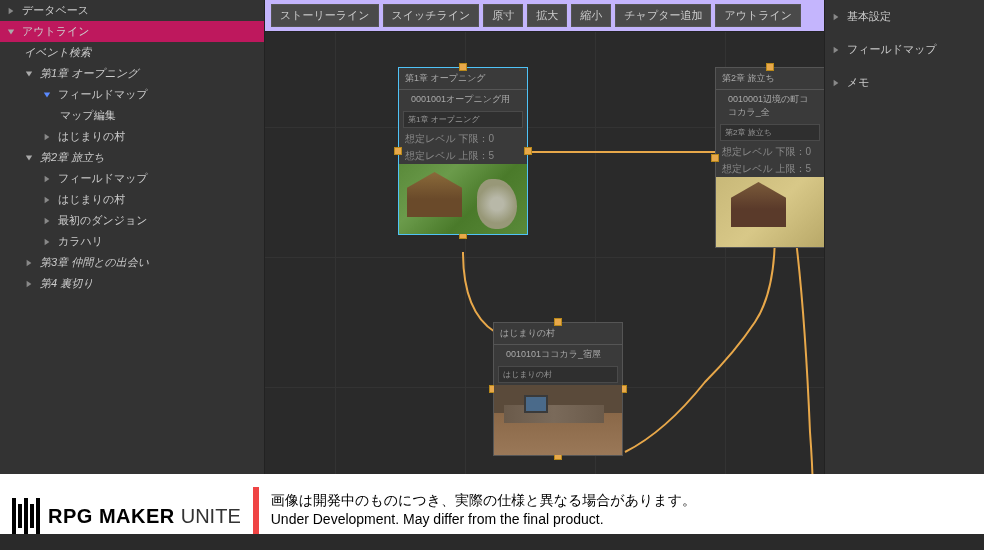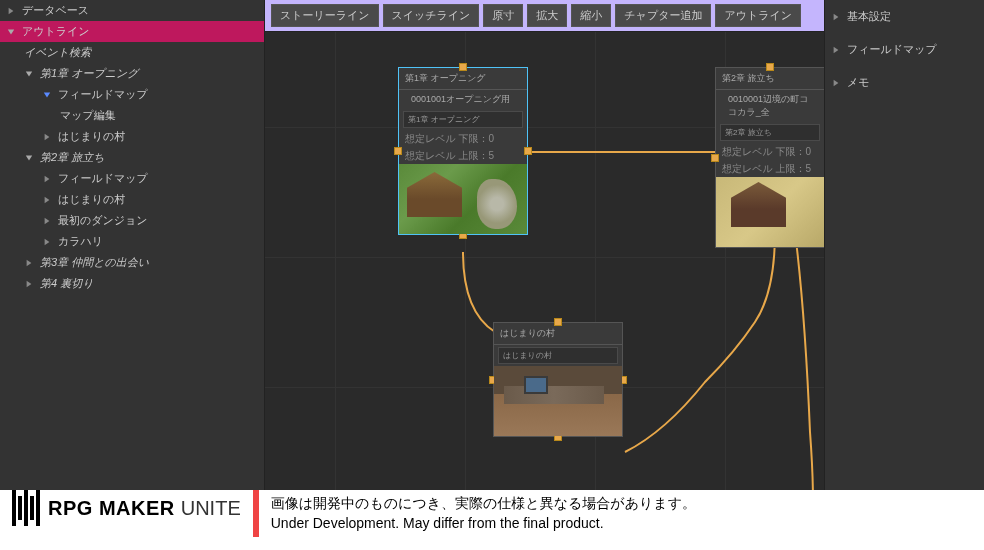--- a/index.html
+++ b/index.html
@@ -27,21 +27,21 @@
 .node-info { padding: 2px 6px; font-size: 10px; color: #888; line-height: 1.3; }
 .node-thumb { width: 100%; height: 70px; display: block; }
 .node-port { position: absolute; width: 8px; height: 8px; background: #e8a84a; border: 1px solid #b8881a; }
 .port-top { top: -5px; left: 50%; transform: translateX(-50%); }
 .port-bottom { bottom: -5px; left: 50%; transform: translateX(-50%); }
 .port-left { left: -5px; top: 50%; transform: translateY(-50%); }
 .port-right { right: -5px; top: 50%; transform: translateY(-50%); }
 .connection { position: absolute; pointer-events: none; }
 .sidebar-right { width: 160px; background: #333; border-left: 1px solid #222; }
 .right-item { display: flex; align-items: center; padding: 9px 6px; gap: 6px; cursor: pointer; }
-.footer { position: absolute; bottom: 0; left: 0; width: 984px; height: 60px; background: #fff; display: flex; align-items: flex-start; }
+.footer { position: absolute; bottom: 16px; left: 0; width: 984px; height: 60px; background: #fff; display: flex; align-items: flex-end; }
 .footer-logo { display: flex; align-items: center; padding: 0 12px; gap: 8px; }
 .footer-logo-icon { width: 28px; height: 36px; }
 .footer-logo-text { font-weight: bold; font-size: 20px; color: #000; letter-spacing: 0.5px; }
 .footer-logo-sub { font-weight: 300; font-size: 20px; color: #333; margin-left: -2px; }
 .footer-note { flex: 1; border-left: 6px solid #ef4444; padding: 4px 12px; font-size: 14px; color: #000; line-height: 1.4; }
 .thumb-grass { background: linear-gradient(135deg, #5a8a3a 0%, #6b9b4b 30%, #4a7a2a 60%, #5a8a3a 100%); position: relative; }
 .thumb-grass::before { content: ''; position: absolute; left: 8px; top: 8px; width: 55px; height: 45px; background: linear-gradient(180deg, #8a6a3a 0%, #6a4a2a 60%); clip-path: polygon(50% 0%, 100% 35%, 100% 100%, 0% 100%, 0% 35%); }
 .thumb-grass::after { content: ''; position: absolute; right: 10px; bottom: 5px; width: 40px; height: 50px; background: radial-gradient(circle, #b8b8a8 20%, #989878 60%); border-radius: 40% 60% 50% 50%; }
 .thumb-sand { background: linear-gradient(135deg, #c8b878 0%, #d8c888 50%, #b8a868 100%); position: relative; }
 .thumb-sand::before { content: ''; position: absolute; left: 15px; top: 5px; width: 55px; height: 45px; background: linear-gradient(180deg, #7a5a3a 0%, #5a3a2a 60%); clip-path: polygon(50% 0%, 100% 35%, 100% 100%, 0% 100%, 0% 35%); }
@@ -207,20 +207,21 @@
         <div class="node-info">想定レベル 上限：5</div>
         <div class="node-thumb thumb-sand"></div>
       </div>
 
       <div class="node" style="left:228px;top:290px">
         <div class="node-port port-top"></div>
         <div class="node-port port-bottom"></div>
         <div class="node-port port-left"></div>
         <div class="node-port port-right"></div>
         <div class="node-header">はじまりの村</div>
+        <div class="node-subheader">0010101ココカラ_宿屋</div>
         <div class="node-field">はじまりの村</div>
         <div class="node-thumb thumb-interior"></div>
       </div>
     </div>
   </div>
 
   <div class="sidebar-right">
     <div class="right-item">
       <span class="arrow">
           <svg viewBox="0 0 10 10">

